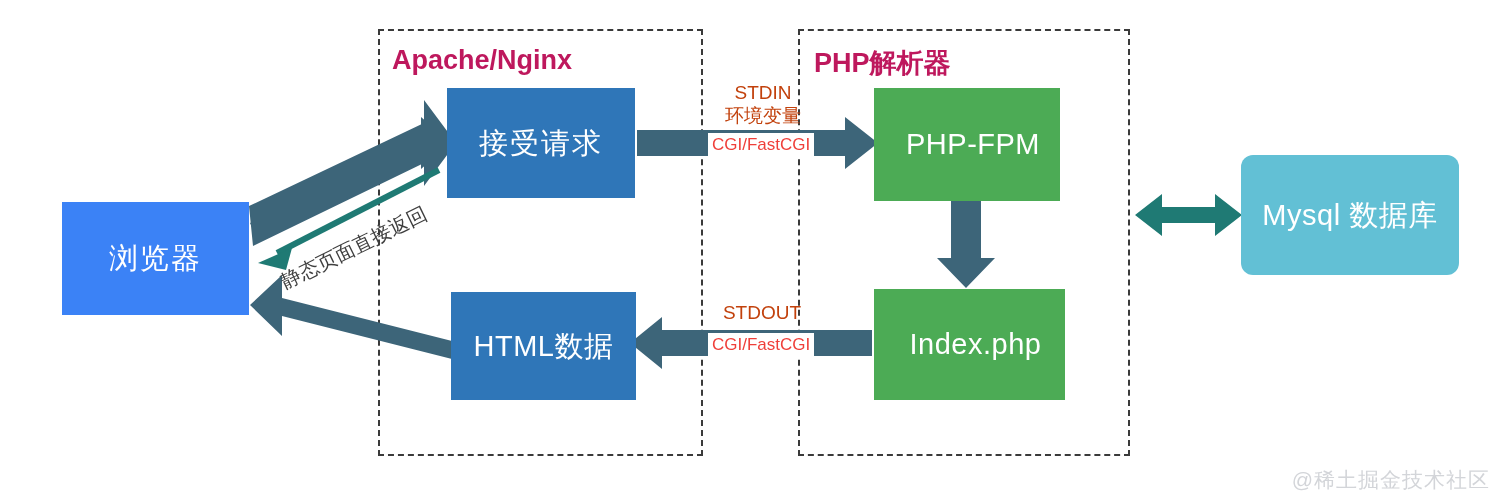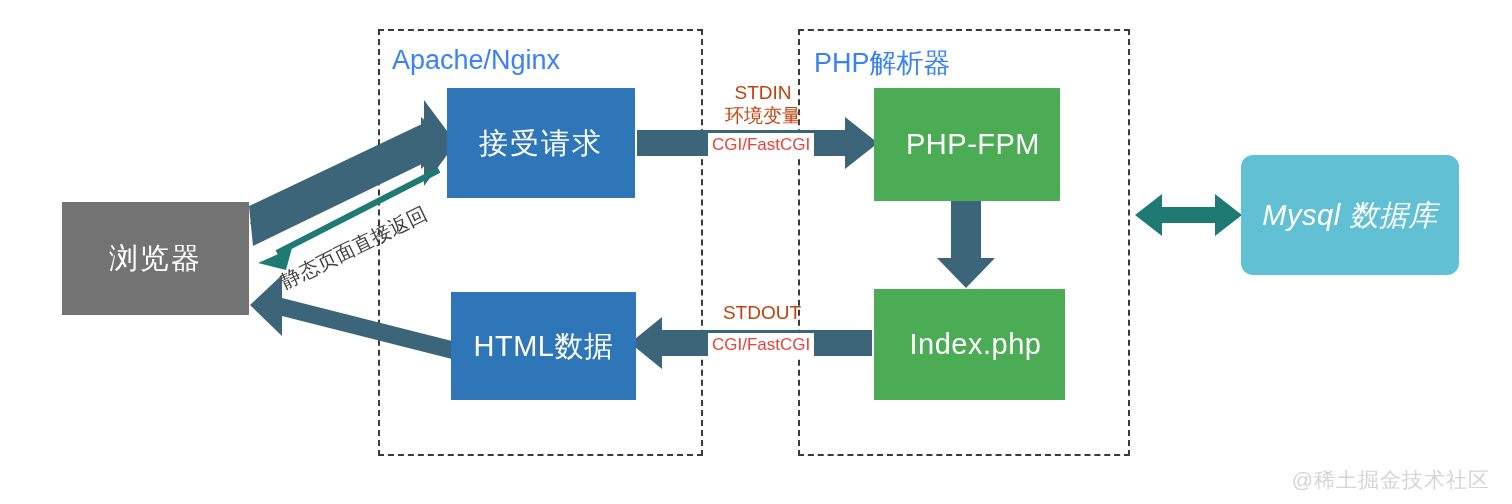--- a/index.html
+++ b/index.html
@@ -20,43 +20,43 @@
 
   
   .zone {
     position: absolute;
     border: 2px dashed #3a3a3a;
     background: transparent;
     box-sizing: border-box;
   }
   .zone-title {
     position: absolute;
-    color: #3b82f6;
+    color: #be185d;
     font-size: 27px;
-    font-weight: 400;
+    font-weight: 700;
     white-space: nowrap;
     letter-spacing: 0px;
   }
 
   
   .box {
     position: absolute;
     box-sizing: border-box;
     display: flex;
     flex-direction: column;
     align-items: center;
     justify-content: center;
     color: #ffffff;
     text-align: right;
     line-height: 1.25;
   }
   .box-blue   { background: #2f76b8; }
-  .box-orange { background: #737373; }
+  .box-orange { background: #3b82f6; }
   .box-green  { background: #4cab55; padding-left: 12px; }
-  .box-cyan   { background: #62c0d5; border-radius: 12px; font-style: italic; }
+  .box-cyan   { background: #62c0d5; border-radius: 12px; }
 
   .box-label {
     font-size: 29px;
     letter-spacing: 2px;
     font-weight: 400;
   }
   .box-label-en {
     font-size: 29px;
     letter-spacing: 0.5px;
   }

